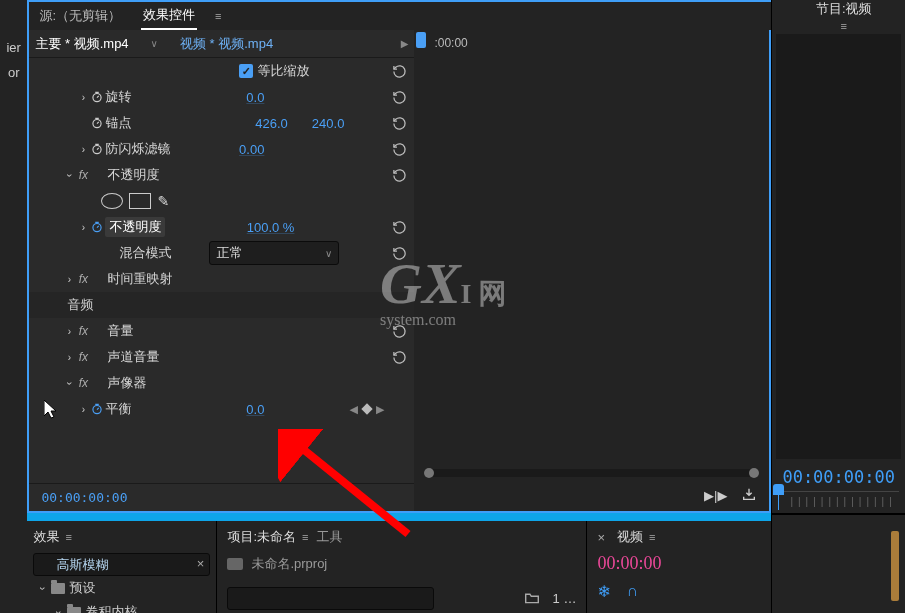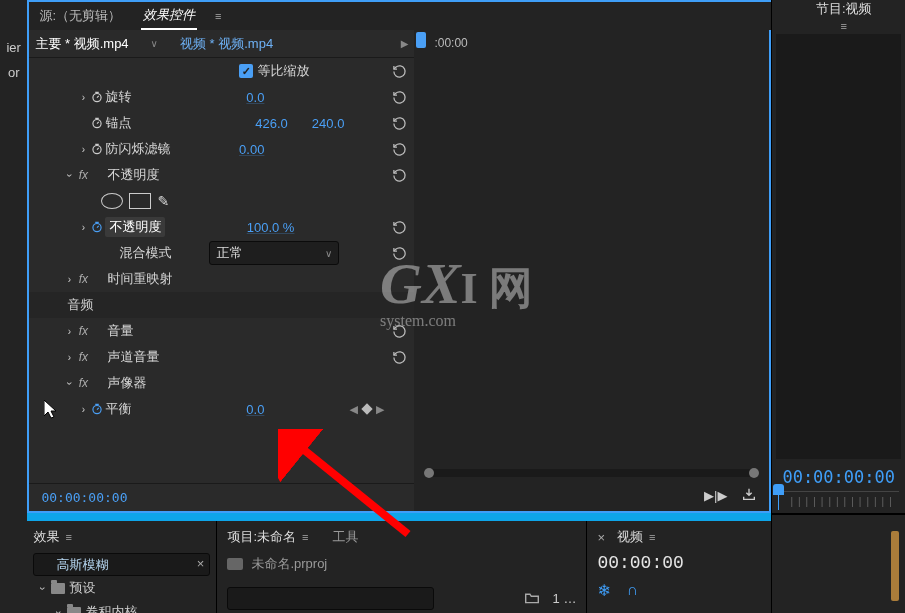--- a/index.html
+++ b/index.html
@@ -51,21 +51,20 @@
     gap: 18px;
   }
   .top-tab {
     color: #bbb;
     cursor: pointer;
     padding: 4px 2px;
   }
   .top-tab.active {
     color: #fff;
     border-bottom: 2px solid #fff;
-    font-style: italic;
   }
   .effect-controls-body {
     display: flex;
     flex: 1;
     border-left: 2px solid #3f9ef8;
     border-bottom: 2px solid #3f9ef8;
     background: #2a2a2a;
     position: relative;
   }
   .ec-left {
@@ -384,22 +383,22 @@
     left: 6px; top: 2px;
     color: #888;
     font-size: 14px;
   }
   .timeline-panel {
     flex: 1;
     padding: 4px 10px;
   }
   .close-x { color: #aaa; margin-right: 6px; }
   .big-timecode {
-    color: #e5e5e5;
-    font-family: Liberation Mono, monospace;
+    color: #ec4899;
+    font-family: Liberation Serif, serif;
     font-size: 18px;
     margin-top: 4px;
   }
   .tl-tool-row {
     display: flex;
     gap: 16px;
     margin-top: 8px;
     color: #3f9ef8;
     font-size: 16px;
   }
@@ -461,21 +460,21 @@
     color: rgba(255,255,255,0.4);
     font-family: Georgia, serif;
     pointer-events: none;
   }
   .watermark .big {
     font-size: 58px;
     font-weight: bold;
     font-style: italic;
   }
   .watermark .mid {
-    font-size: 44px;
+    font-size: 28px;
     font-weight: bold;
   }
   .watermark .sm {
     font-size: 16px;
     display: block;
     margin-top: -6px;
   }
   
   .red-arrow {
     position: absolute;
@@ -759,21 +758,21 @@
           <span class="twirl" style="transform:rotate(90deg)">›</span>
           <span class="folder-icon"></span>
           <span>卷积内核</span>
         </div>
       </div>
 
       <div class="project-panel">
         <div class="panel-title">
           <span>项目:未命名</span>
           <span class="hamburger">≡</span>
-          <span style="margin-left:18px; color:#999">工具</span>
+          <span style="margin-left:2px; color:#999">工具</span>
         </div>
         <div class="project-row2">
           <span class="bin-icon"></span>
           <span>未命名.prproj</span>
         </div>
         <div class="project-search-row">
           <div class="project-search-wrap">
             <input class="project-search" style="">
           </div>
           <span style="color:#aaa">

